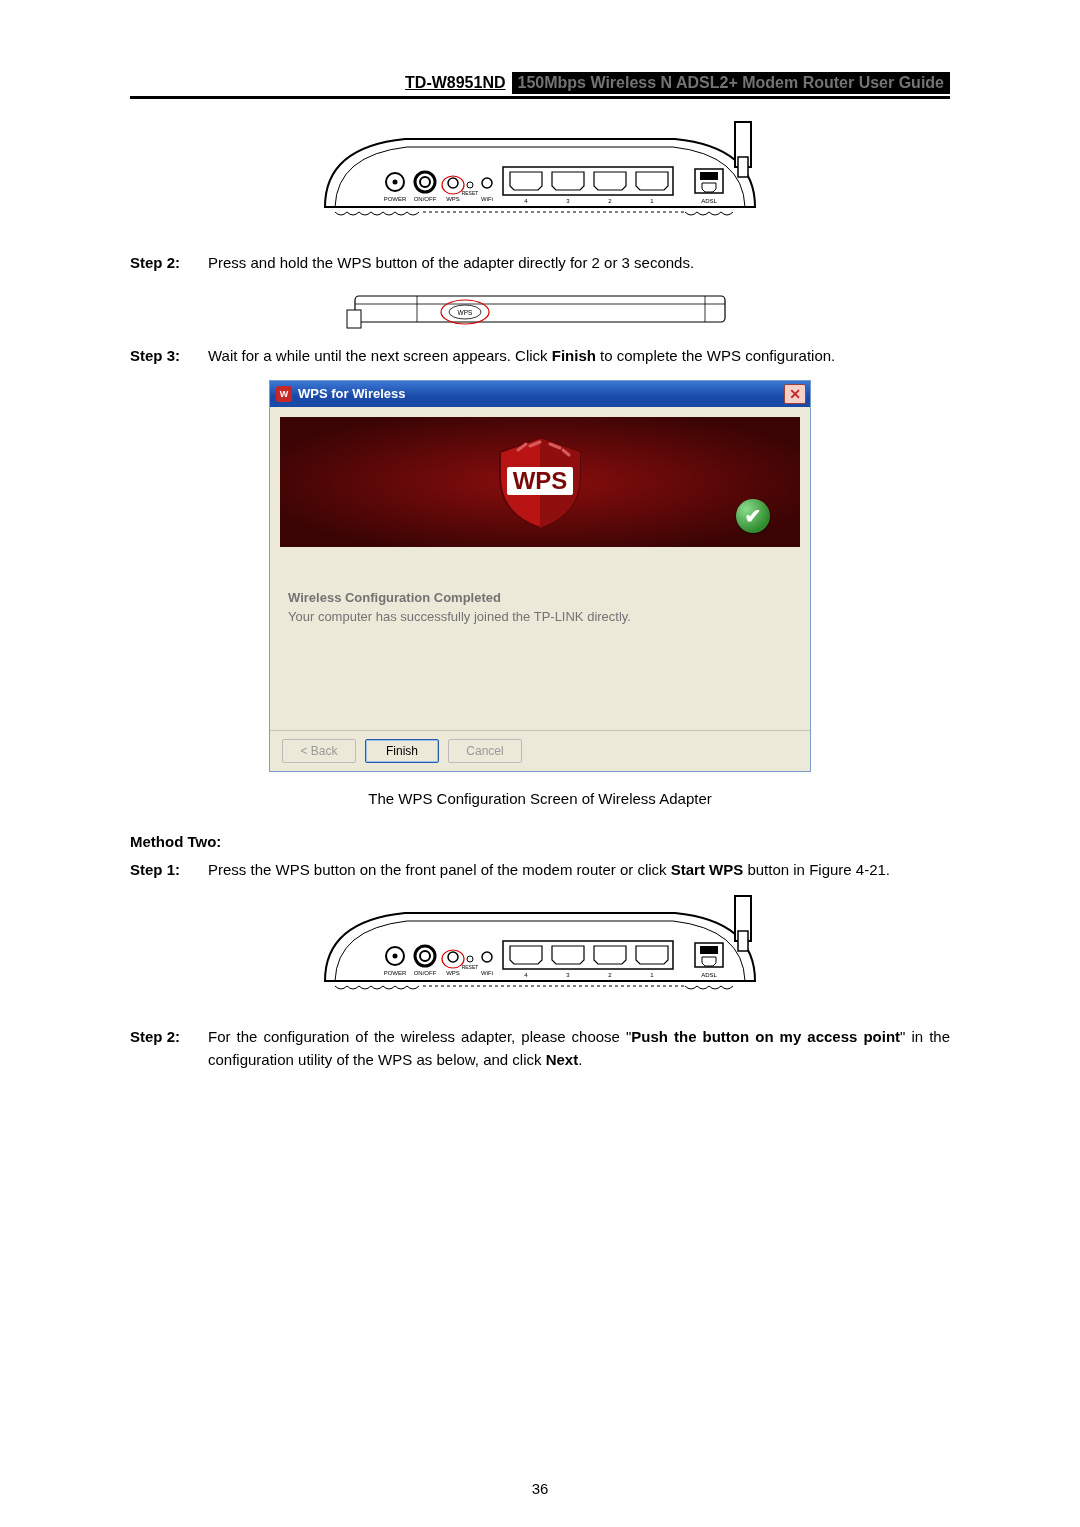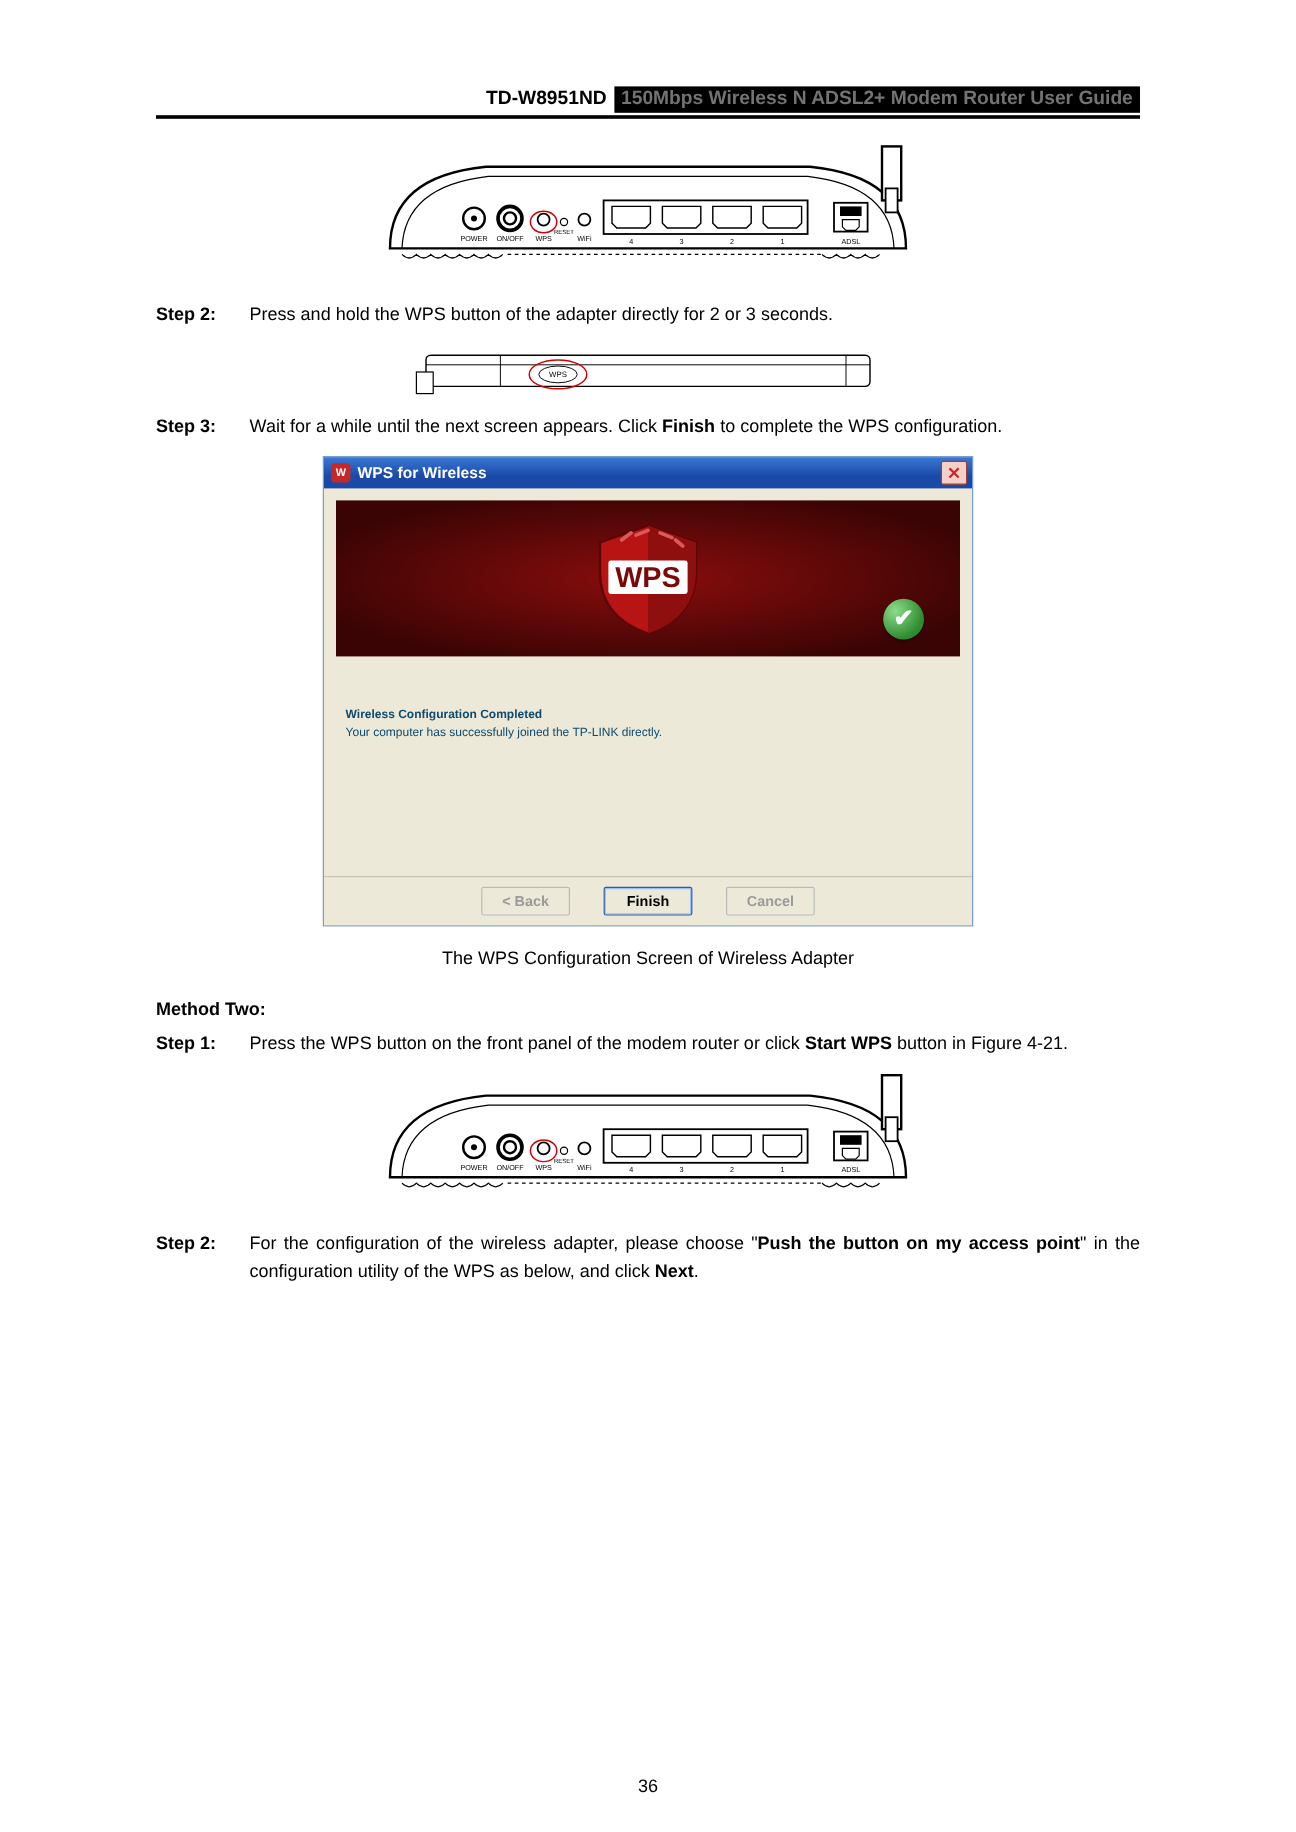--- a/index.html
+++ b/index.html
@@ -20,20 +20,21 @@
   }
   .header-bar {
     border-bottom: 3px solid #000;
     padding-bottom: 2px;
     margin-bottom: 18px;
   }
   .header-inner {
     display: flex;
     align-items: stretch;
     justify-content: flex-end;
+    text-decoration: underline;
   }
   .model {
     font-weight: bold;
     font-size: 16px;
     padding: 2px 6px 2px 0;
   }
   .title-black {
     background: #000;
     color: #737373;
     font-weight: bold;
@@ -123,38 +124,37 @@
     bottom: 14px;
     width: 34px; height: 34px;
     border-radius: 50%;
     background: radial-gradient(circle at 30% 30%, #8bdc8b, #2e8b2e 70%);
     display: flex; align-items: center; justify-content: center;
     color: #fff; font-size: 20px; font-weight: bold;
     box-shadow: 0 1px 2px rgba(0,0,0,0.5);
   }
   .dlg-body {
     padding: 4px 18px 10px 18px;
-    font-size: 10px;
-    color: #0c4a6e;
+    font-size: 13px;
+    color: #737373;
     min-height: 130px;
     margin-top: 39px;
   }
   .dlg-body .headline {
     font-weight: bold;
     margin-bottom: 4px;
   }
   .dlg-body .msg .b { font-weight: normal; }
   .dlg-footer {
     border-top: 1px solid #c8c4b4;
     padding: 8px 12px;
     display: flex;
-    justify-content: center;
-    gap: 28px;
+    justify-content: flex-start;
+    gap: 9px;
     background: #ece9d8;
-    font-weight: bold;
   }
   .dlg-btn {
     min-width: 72px;
     height: 22px;
     font-size: 12px;
     border: 1px solid #888;
     background: #ece9d8;
     display: inline-flex;
     align-items: center;
     justify-content: center;

